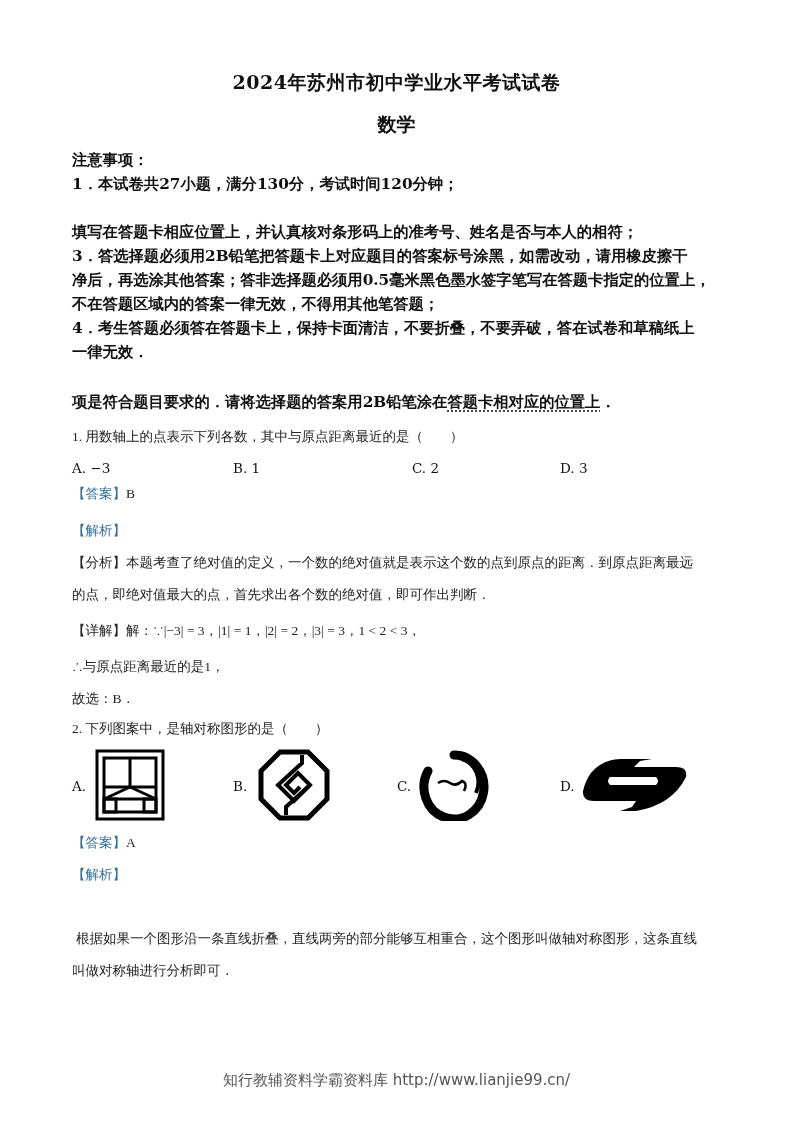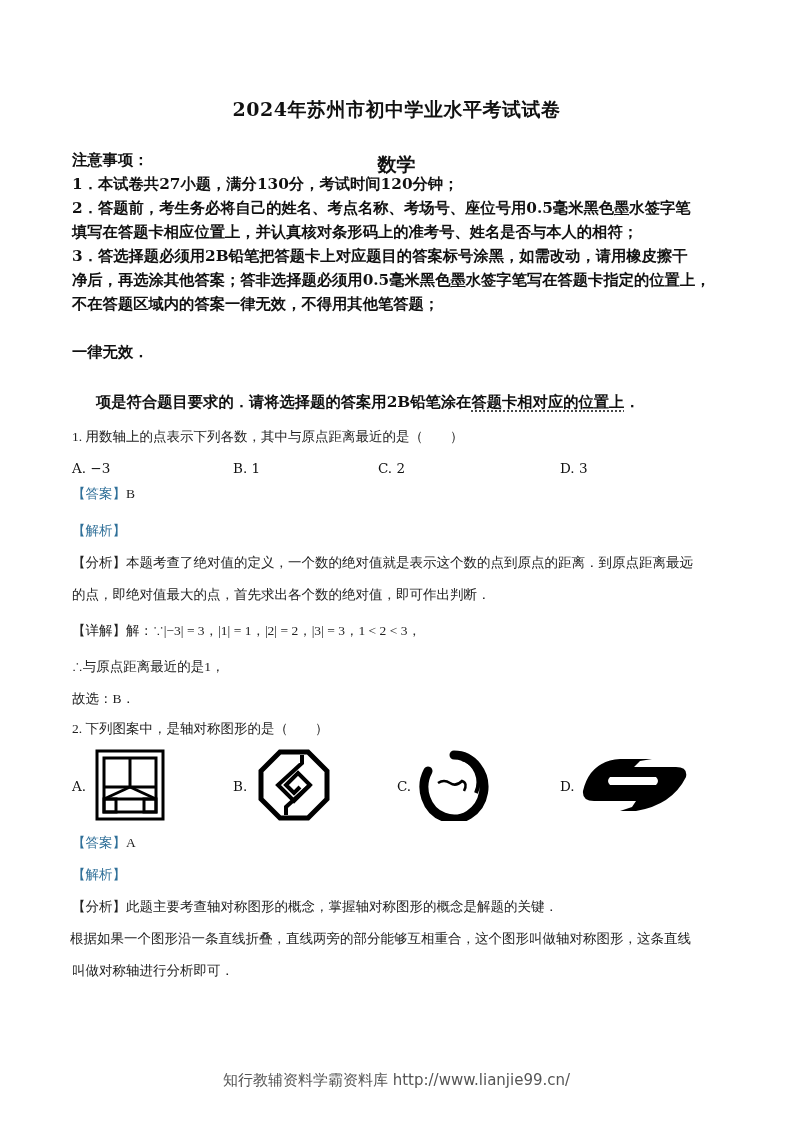--- a/index.html
+++ b/index.html
@@ -1,53 +1,53 @@
 <!DOCTYPE html>
 <html><head>
 <meta charset="utf-8">
 <style>
   html, body { margin: 0; padding: 0; background: #ffffff; }
   body { width: 793px; height: 1122px; position: relative; overflow: hidden;
          font-family: "DejaVu Serif", "Liberation Serif", serif; color: #111; }
   .page { position: absolute; left: 0; top: 0; width: 793px; height: 1122px; }
   .abs { position: absolute; white-space: nowrap; }
-  .title { left: 0; width: 793px; text-align: center; top: 70px; font-size: 19px; font-weight: bold; letter-spacing: 0.5px; margin-top: 27px; }
-  .subtitle { left: 0; width: 793px; text-align: center; top: 112px; font-size: 19px; font-weight: bold; margin-top: 40px; }
+  .title { left: 0; width: 793px; text-align: center; top: 70px; font-size: 19px; font-weight: bold; letter-spacing: 0.5px; }
+  .subtitle { left: 0; width: 793px; text-align: center; top: 112px; font-size: 19px; font-weight: bold; }
   .bold { font-weight: bold; font-size: 15.3px; }
   .norm { font-size: 13.5px; color: #222; font-family: Liberation Serif, serif; }
   .tag { color: #2f6f98; }
   .dotted { text-decoration: underline dotted; text-underline-offset: 4px; }
   .opt { font-size: 13.5px; }
   .fig { position: absolute; }
   .footer { left: 0; width: 793px; text-align: center; top: 1071px; font-size: 15px; color: #555;
             font-family: "DejaVu Sans", "Liberation Sans", sans-serif; }
 </style>
 </head>
 <body>
 
 <div class="page">
 
   <div class="abs title">2024年苏州市初中学业水平考试试卷</div>
   <div class="abs subtitle">数学</div>
 
   <div class="abs bold" style="left:72px; top:150px;">注意事项：</div>
   <div class="abs bold" style="left:72px; top:174px;">1．本试卷共27小题，满分130分，考试时间120分钟；</div>
-  <div class="abs bold" style="left:72px; top:198px;">2．答题前，考生务必将自己的姓名、考点名称、考场号、座位号用0.5毫米黑色墨水签字笔</div>
   <div class="abs bold" style="left:72px; top:222px;">填写在答题卡相应位置上，并认真核对条形码上的准考号、姓名是否与本人的相符；</div>
   <div class="abs bold" style="left:72px; top:246px;">3．答选择题必须用2B铅笔把答题卡上对应题目的答案标号涂黑，如需改动，请用橡皮擦干</div>
   <div class="abs bold" style="left:72px; top:270px;">净后，再选涂其他答案；答非选择题必须用0.5毫米黑色墨水签字笔写在答题卡指定的位置上，</div>
   <div class="abs bold" style="left:72px; top:294px;">不在答题区域内的答案一律无效，不得用其他笔答题；</div>
+  <div class="abs bold" style="left:72px; top:318px;">4．考生答题必须答在答题卡上，保持卡面清洁，不要折叠，不要弄破，答在试卷和草稿纸上</div>
   <div class="abs bold" style="left:72px; top:342px;">一律无效．</div>
 
-  <div class="abs bold" style="left:72px; top:392px;margin-left:24px;"><span>项是符合题目要求的．请将选择题的答案用2B铅笔涂在</span><span class="dotted">答题卡相对应的位置上</span><span>．</span></div>
+  <div class="abs bold" style="left:72px; top:392px;"><span>项是符合题目要求的．请将选择题的答案用2B铅笔涂在</span><span class="dotted">答题卡相对应的位置上</span><span>．</span></div>
 
   <div class="abs norm" style="left:72px; top:428px;">1. 用数轴上的点表示下列各数，其中与原点距离最近的是（　　）</div>
   <div class="abs opt" style="left:72px; top:460px;">A.  −3</div>
   <div class="abs opt" style="left:233px; top:460px;">B. 1</div>
-  <div class="abs opt" style="left:378px; top:460px;">C. 2</div>
+  <div class="abs opt" style="left:412px; top:460px;">C. 2</div>
   <div class="abs opt" style="left:560px; top:460px;">D. 3</div>
 
   <div class="abs norm" style="left:72px; top:485px;"><span class="tag">【答案】</span><span>B</span></div>
   <div class="abs norm tag" style="left:72px; top:522px;">【解析】</div>
 
   <div class="abs norm" style="left:72px; top:586px;">的点，即绝对值最大的点，首先求出各个数的绝对值，即可作出判断．</div>
   <div class="abs norm" style="left:72px; top:554px;"><span>【分析】</span><span>本题考查了绝对值的定义，一个数的绝对值就是表示这个数的点到原点的距离．到原点距离最远</span></div>
   <div class="abs norm" style="left:72px; top:622px;"><span>【详解】</span><span>解：∵|−3| = 3，|1| = 1，|2| = 2，|3| = 3，1 &lt; 2 &lt; 3，</span></div>
   <div class="abs norm" style="left:72px; top:658px;">∴与原点距离最近的是1，</div>
   <div class="abs norm" style="left:72px; top:690px;">故选：B．</div>
@@ -82,18 +82,17 @@
   </svg>
 
   <div class="abs opt" style="left:560px; top:778px;">D.</div>
   <svg class="fig" style="left:580px; top:755px;" width="110" height="60" viewBox="0 0 110 60">
     <path d="M72 4 L40 4 Q10 6 3 36 Q2 46 14 46 L56 46 L52 52 L40 56 L56 56 Q92 50 106 22 Q108 12 96 12 L54 12 L60 6 Z" fill="#000"></path>
     <path d="M30 22 L76 22 Q80 26 76 30 L30 30 Q26 26 30 22 Z" fill="#fff"></path>
   </svg>
 
   <div class="abs norm" style="left:72px; top:834px;"><span class="tag">【答案】</span><span>A</span></div>
   <div class="abs norm tag" style="left:72px; top:866px;">【解析】</div>
-  <div class="abs norm" style="left:72px; top:898px;"><span>【分析】</span><span>此题主要考查轴对称图形的概念，掌握轴对称图形的概念是解题的关键．</span></div>
-  <div class="abs norm" style="left:70px; top:930px;">根据如果一个图形沿一条直线折叠，直线两旁的部分能够互相重合，这个图形叫做轴对称图形，这条直线</div>
+  <div class="abs norm" style="left:76px; top:930px;">根据如果一个图形沿一条直线折叠，直线两旁的部分能够互相重合，这个图形叫做轴对称图形，这条直线</div>
   <div class="abs norm" style="left:72px; top:962px;">叫做对称轴进行分析即可．</div>
 
   <div class="abs footer">知行教辅资料学霸资料库 http://www.lianjie99.cn/</div>
 </div>
 
 </body></html>

